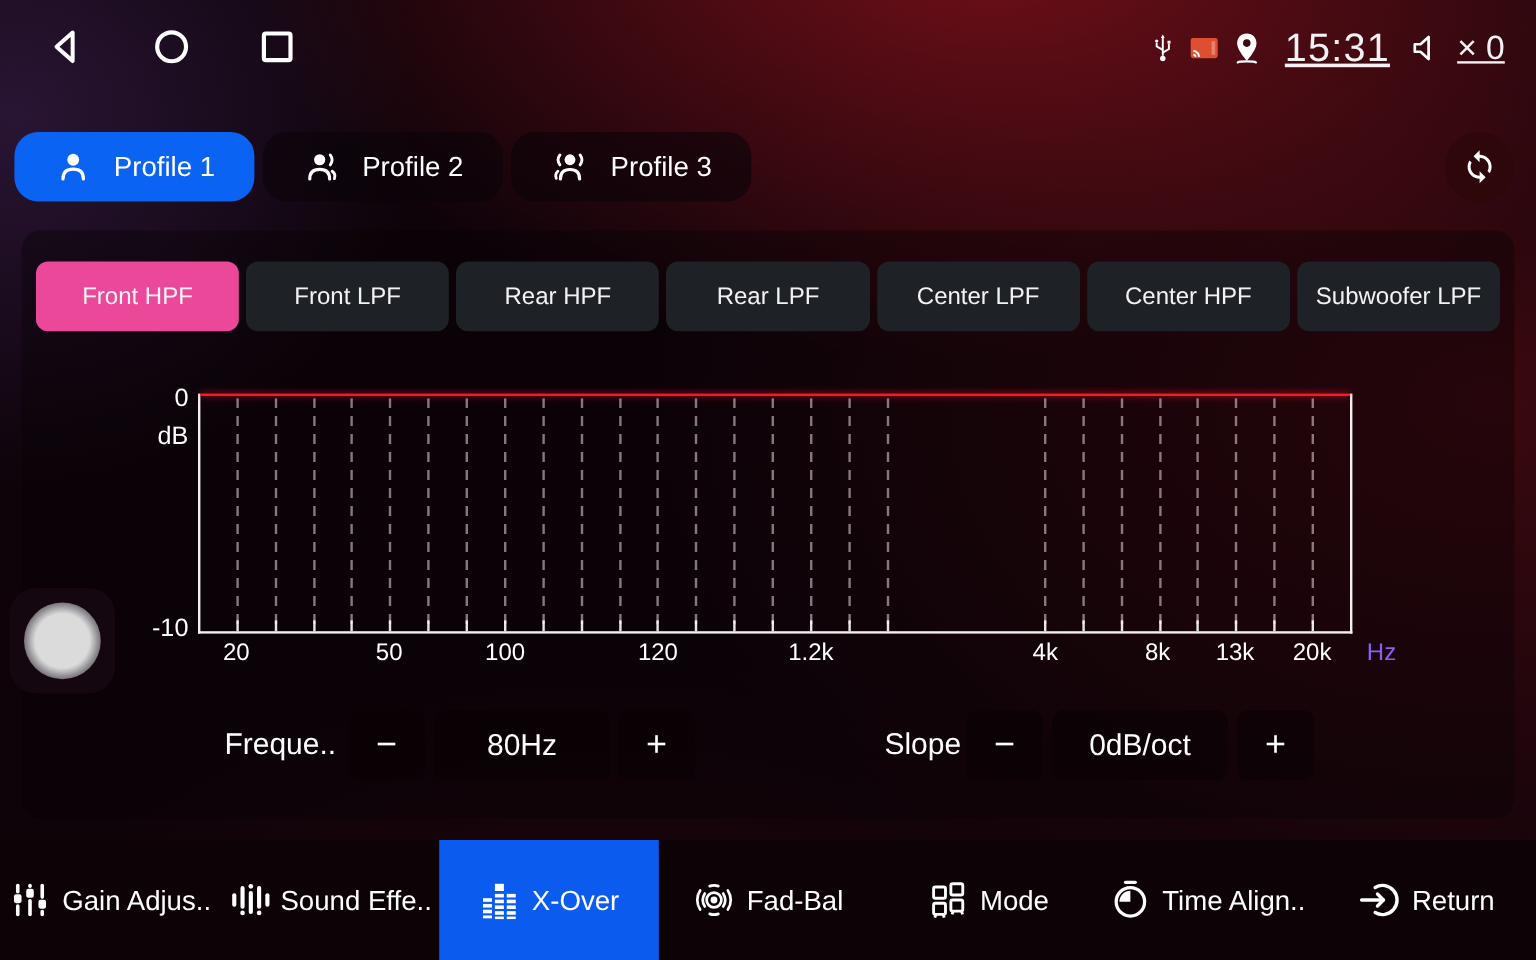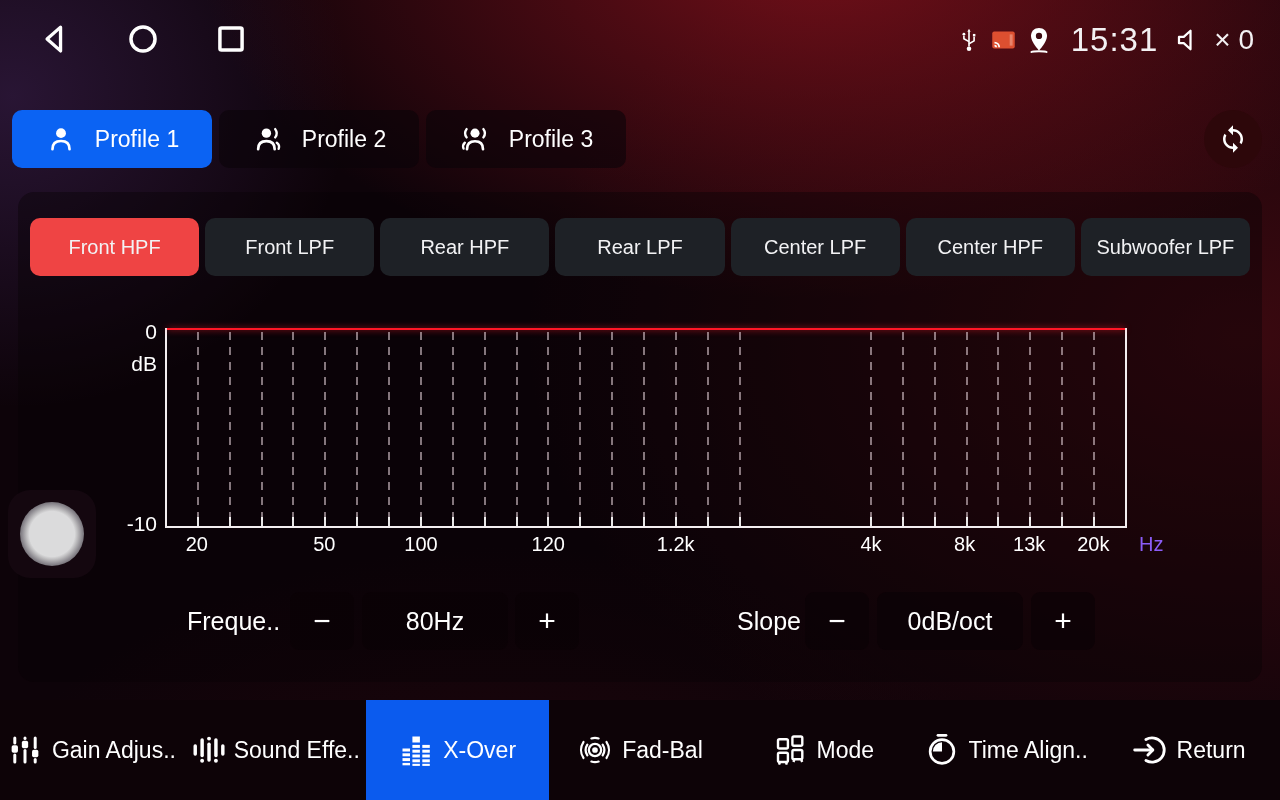--- a/index.html
+++ b/index.html
@@ -16,29 +16,29 @@
     position:relative;
   }
   .icon { display:inline-flex; }
   .icon svg { display:block; }
 
   
   .statusbar { position:absolute; left:0; top:0; width:100%; height:80px; }
   .sysnav { position:absolute; left:36px; top:18px; display:flex; gap:50px; align-items:center; }
   .sysnav .icon { width:38px; height:42px; }
   .sysnav .icon svg { width:38px; height:42px; }
-  .status-right { position:absolute; right:26px; top:14px; height:52px; display:flex; align-items:center; gap:10px; }
+  .status-right { position:absolute; right:26px; top:14px; height:52px; display:flex; align-items:center; gap:10px;text-decoration:underline; }
   .status-right .icon svg { display:block; }
   .clock { font-size:33px; font-weight:400; letter-spacing:1px; margin:0 6px 0 8px; }
   .vol-text { font-size:28px; font-weight:400; }
 
   
   .profile-row { position:absolute; left:12px; top:110px; display:flex; gap:7px; }
   .profile-btn {
-    height:58px; width:200px; border:none; border-radius:10px;
+    height:58px; width:200px; border:none; border-radius:20px;
     background:rgba(10,4,9,.6); color:#fff; display:flex; align-items:center;
     justify-content:center; gap:18px; font-size:23px; font-family:inherit;
   }
   .profile-btn.active { background:#0b63f3; }
   .profile-btn .icon, .profile-btn .icon svg { width:32px; height:32px; }
   .refresh-btn {
     position:absolute; left:1204px; top:110px; width:58px; height:58px; border:none;
     border-radius:50%; background:#2d070a; display:flex; align-items:center; justify-content:center;
   }
   .refresh-btn .icon, .refresh-btn .icon svg { width:30px; height:30px; }
@@ -46,21 +46,21 @@
   
   .panel {
     position:absolute; left:18px; top:192px; width:1244px; height:490px;
     border-radius:16px; background:rgba(8,2,5,.40);
   }
   .tabs-row { position:absolute; left:12px; top:26px; width:1220px; display:flex; gap:6px; }
   .filter-tab {
     flex:1; height:58px; border:none; border-radius:10px; background:#1e2126;
     color:#f2f2f4; font-size:20px; font-family:inherit; white-space:nowrap;
   }
-  .filter-tab.active { background:#ef4444; }
+  .filter-tab.active { background:#ec4899; }
 
   
   .chart {
     position:absolute; left:147px; top:136px; width:962px; height:200px;
     border-left:2px solid #f3eef0; border-right:2px solid #f3eef0; border-bottom:2px solid #f3eef0;
   }
   .curve-line { position:absolute; left:0; right:0; top:0; height:2px; background:#ff1626; box-shadow:0 0 6px rgba(255,30,45,.8); }
   .gridline {
     position:absolute; top:4px; bottom:2px; width:2px;
     background:repeating-linear-gradient(180deg, rgba(233,214,221,.55) 0 8px, transparent 8px 15px);

